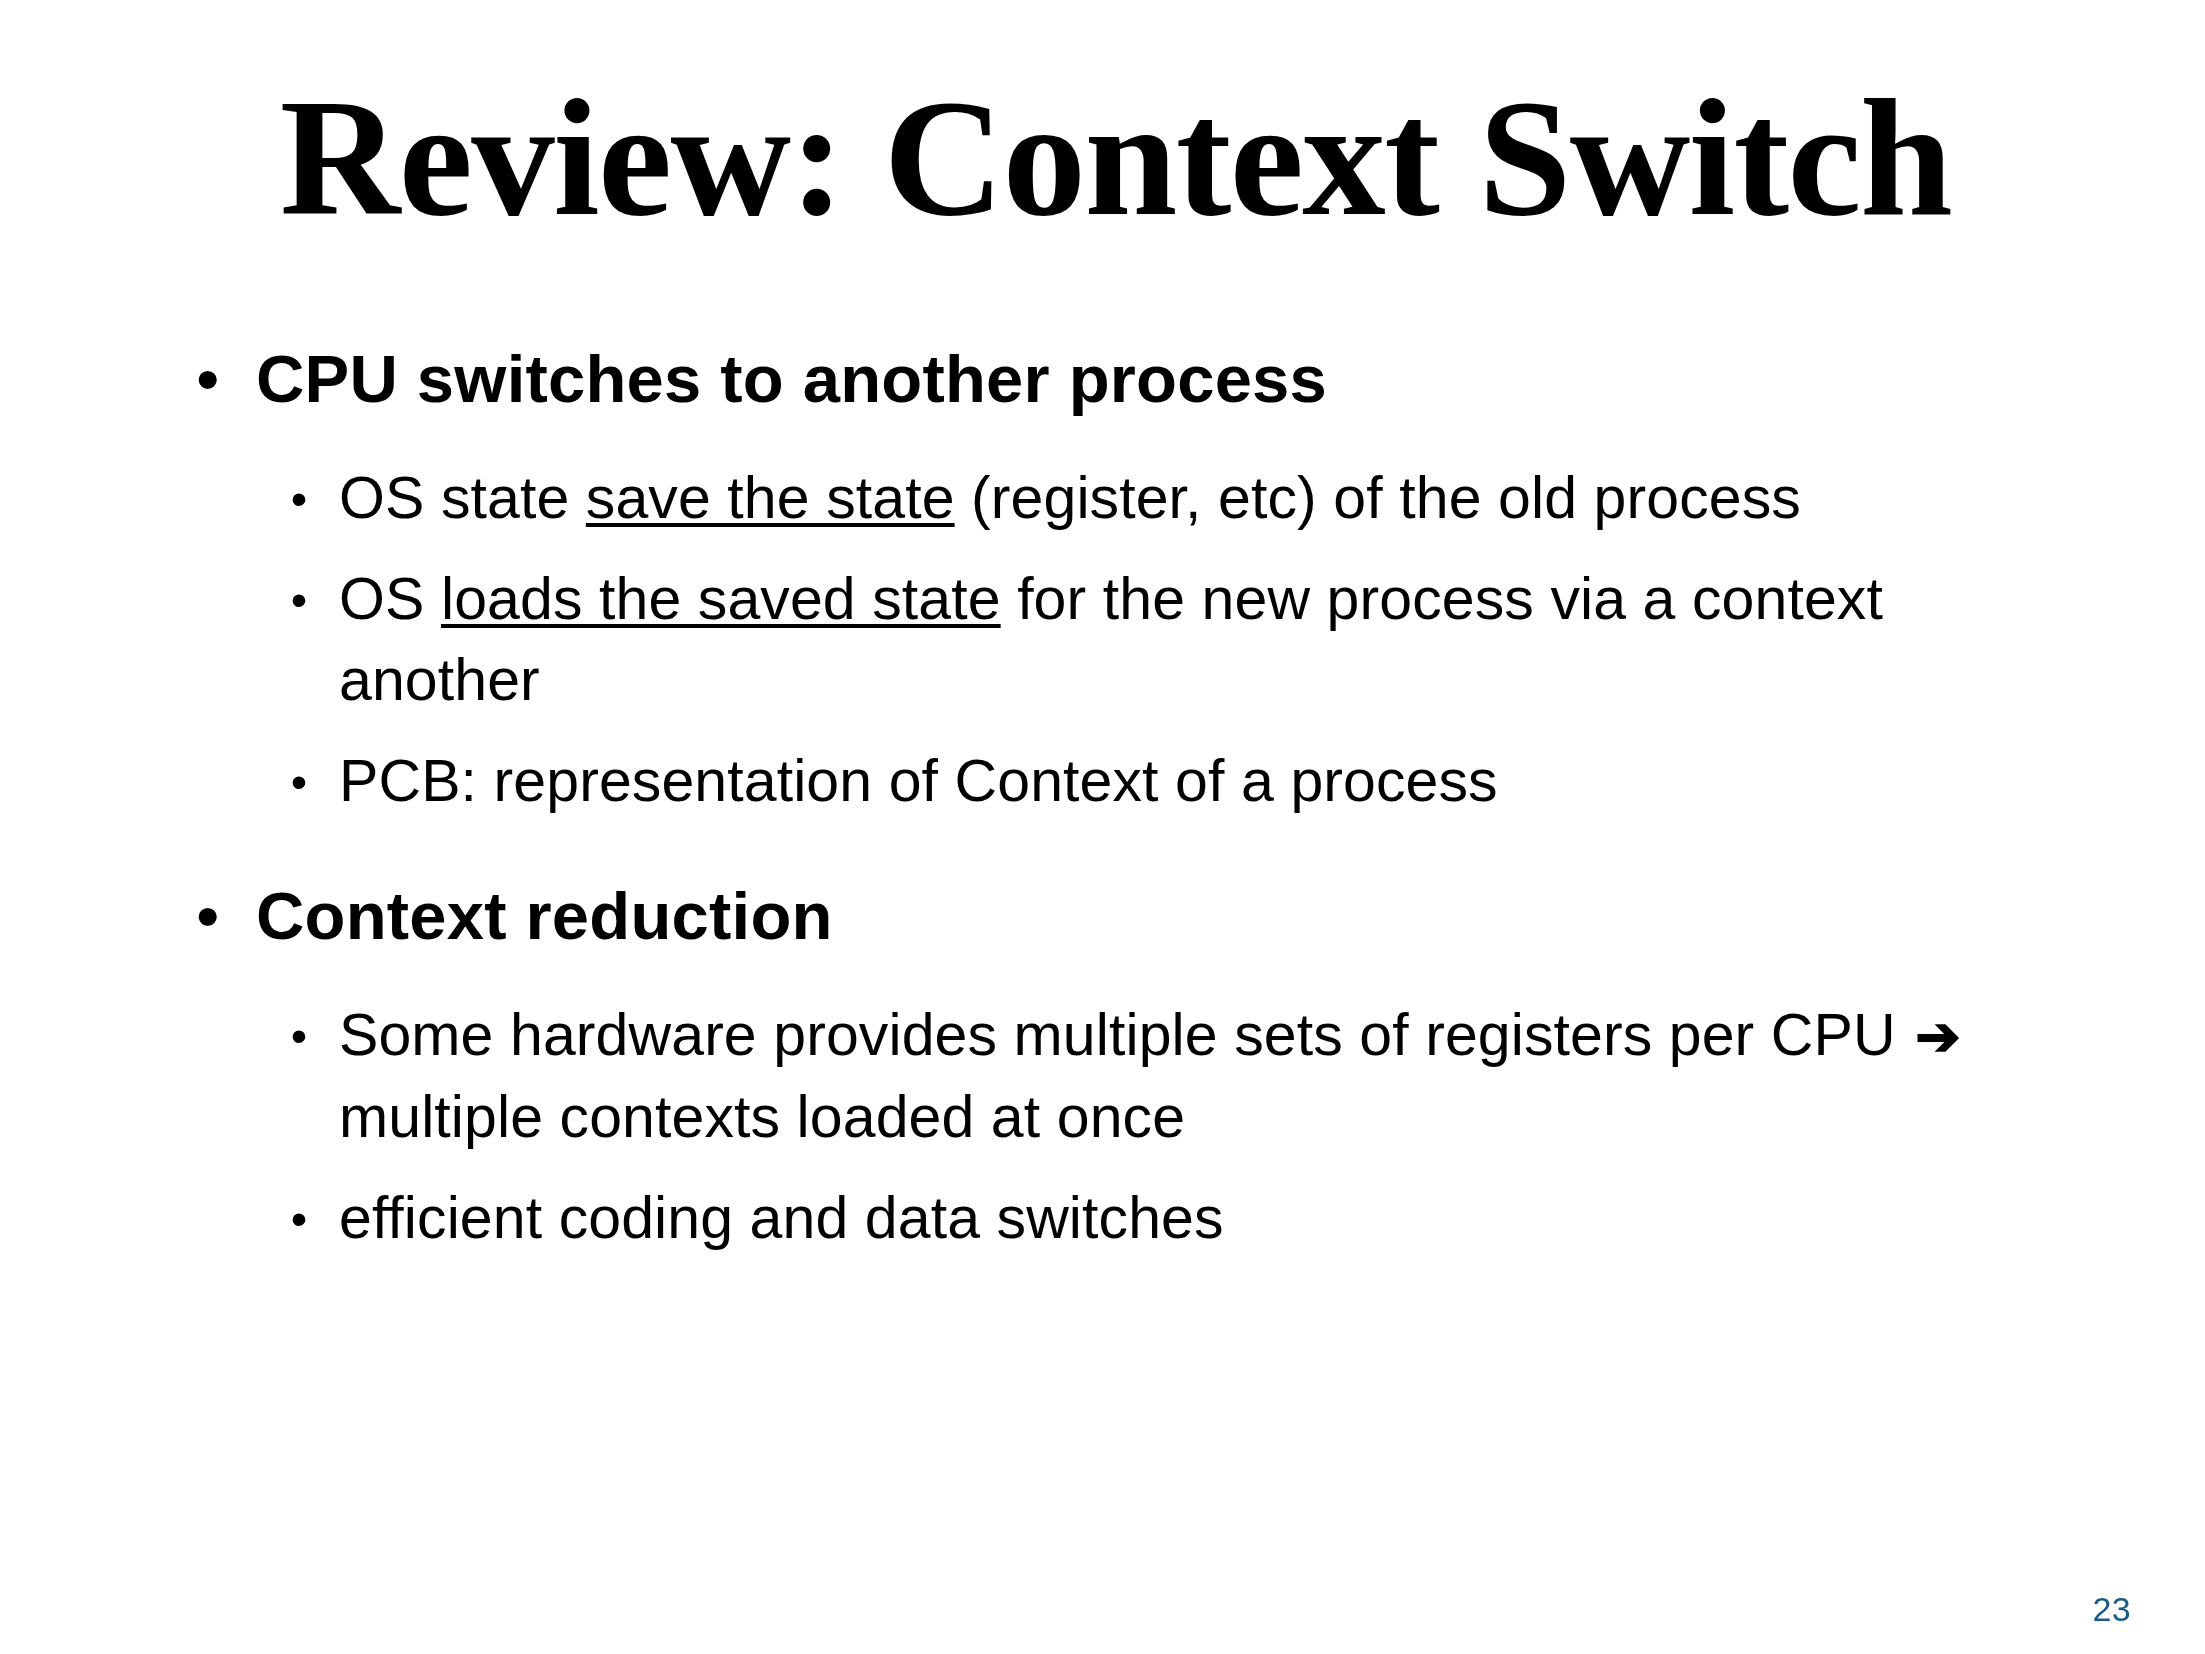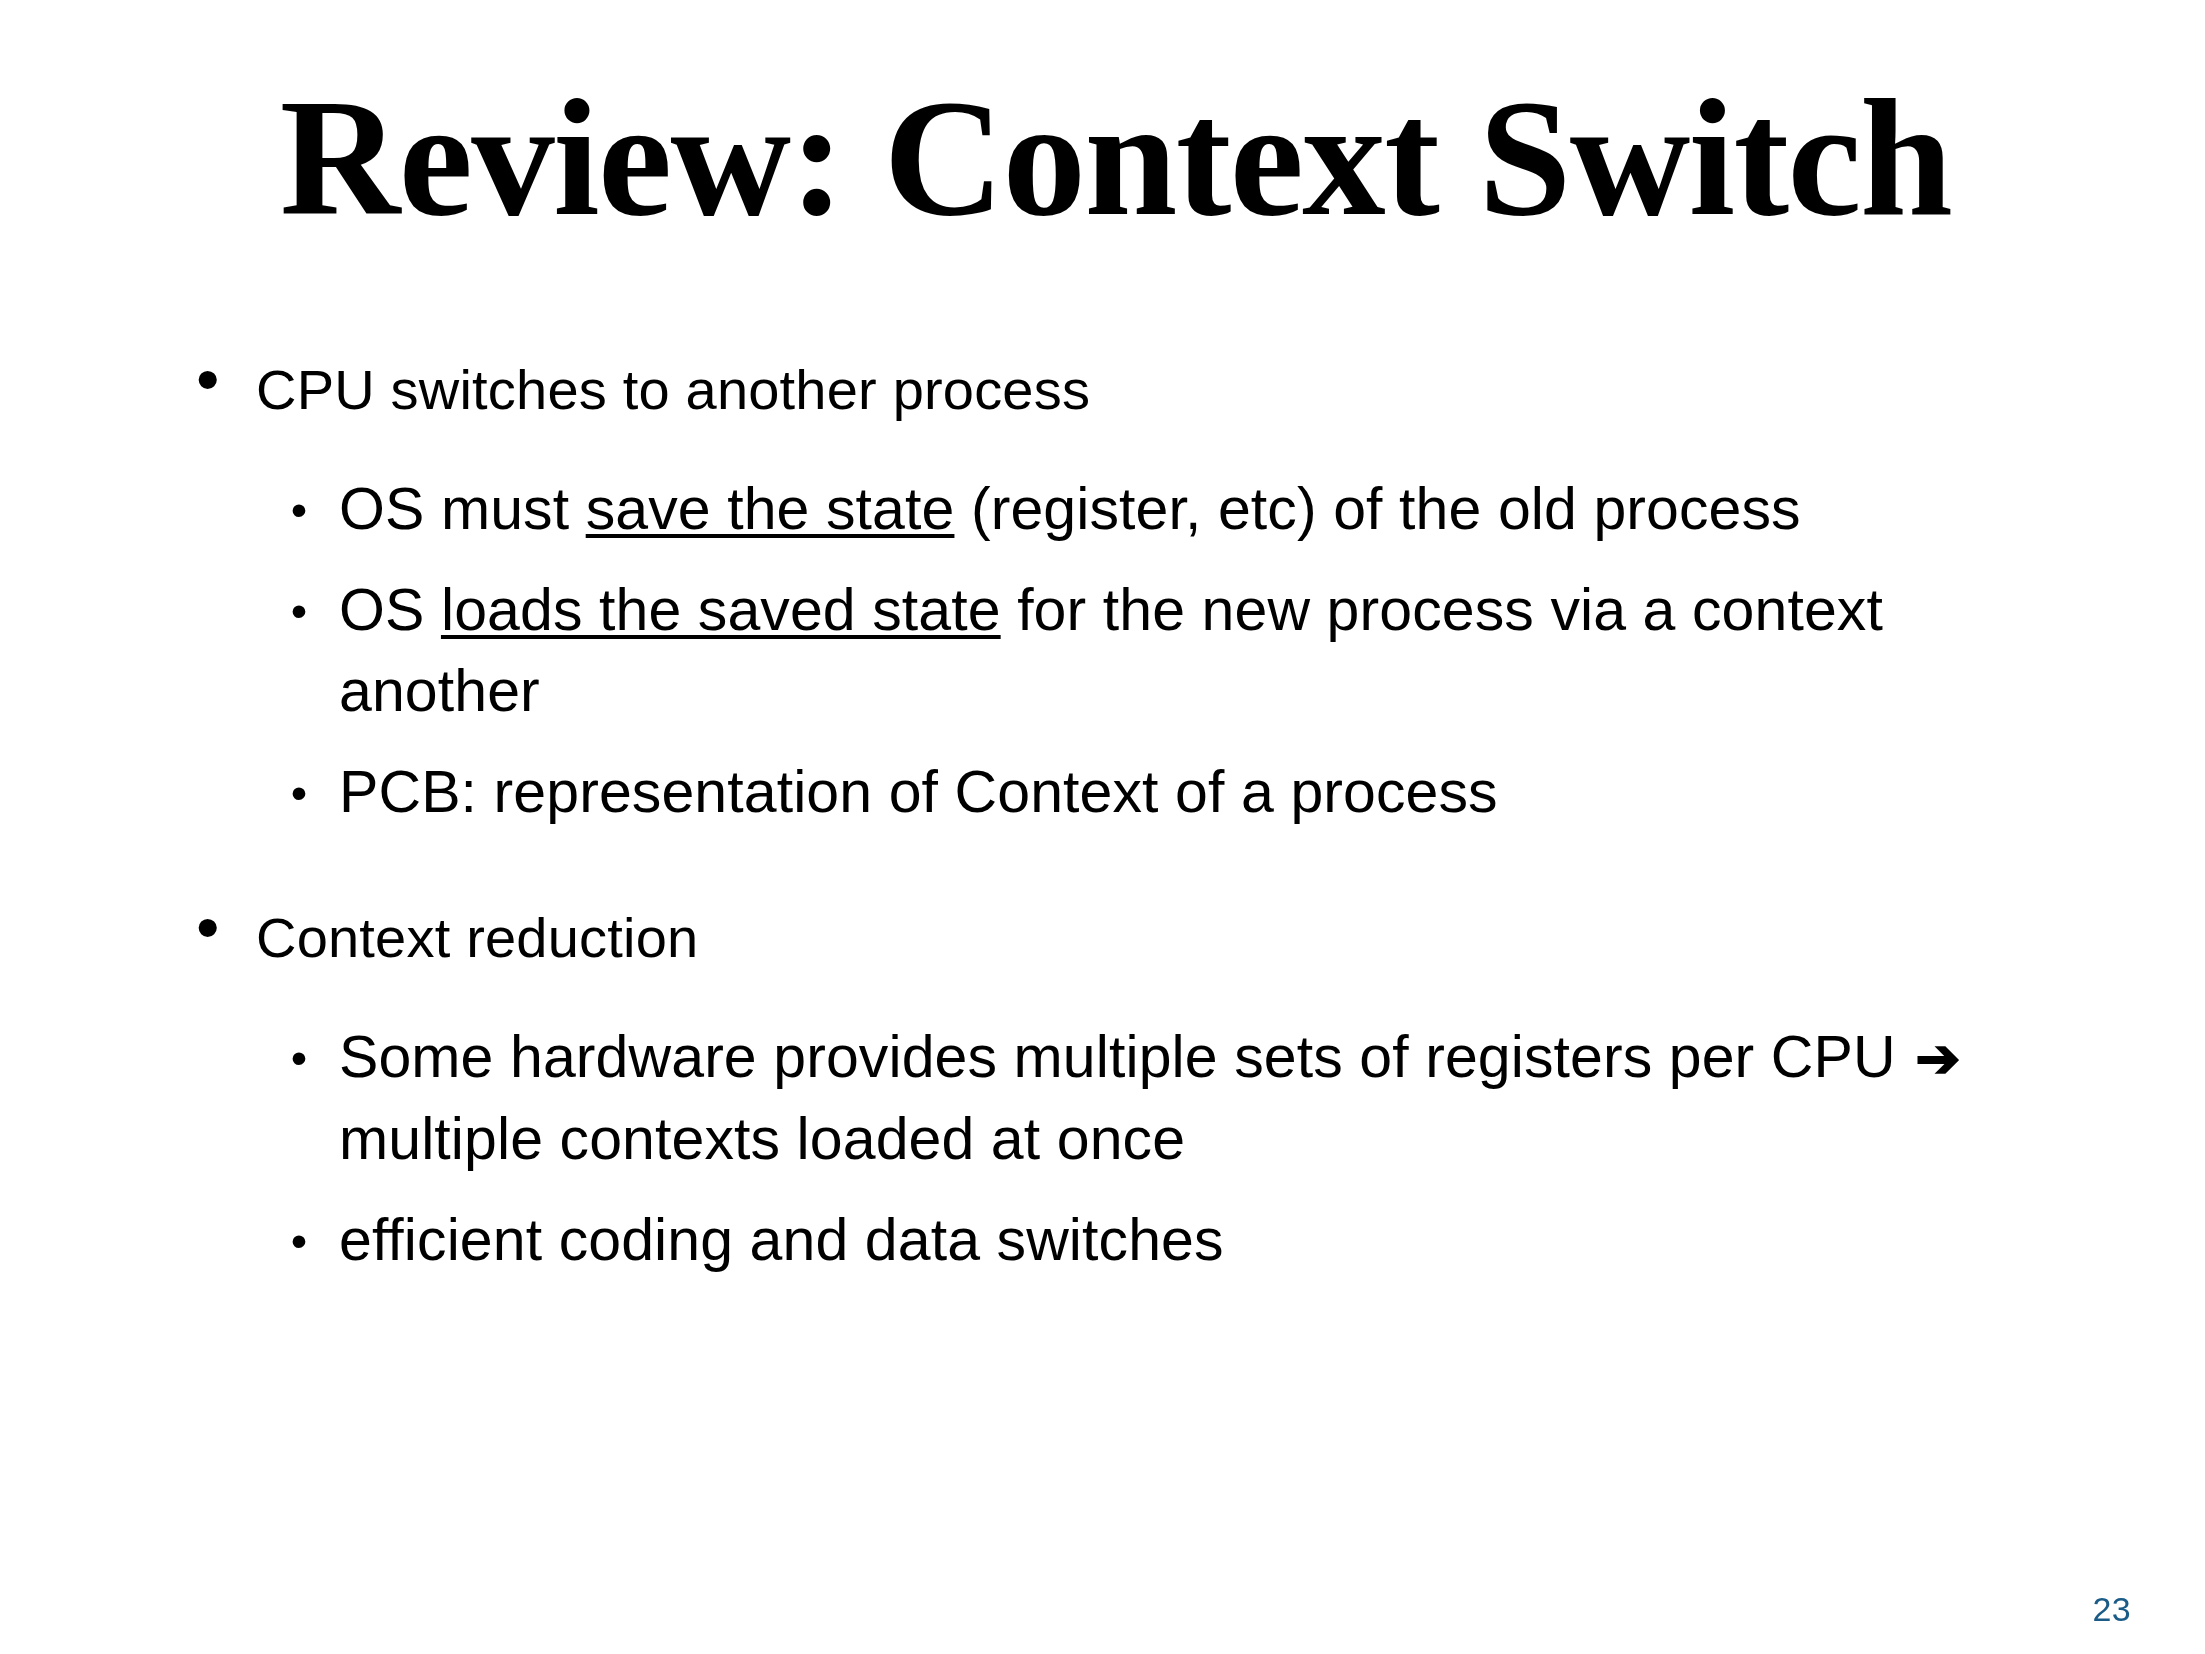--- a/index.html
+++ b/index.html
@@ -58,25 +58,24 @@
     width: 74px;
     font-size: 67px;
     line-height: 91px;
     text-align: left;
     padding-left: 14px;
     box-sizing: border-box;
     color: #000000;
   }
   .lvl1 .bullet-text {
     flex: 1 1 auto;
-    font-size: 56px;
+    font-size: 67px;
     line-height: 91px;
-    font-weight: 400;
+    font-weight: 700;
     letter-spacing: 0.2px;
-    margin-top: 11px;
   }
 
   
   .lvl2 {
     margin-left: 101px;
     margin-bottom: 20px;
     width: 1798px;
   }
   .lvl2 .marker {
     flex: 0 0 auto;
@@ -138,21 +137,21 @@
 
   <div class="body-outline">
 
     <div class="bullet-row lvl1">
       <span class="marker">•</span>
       <span class="bullet-text">CPU switches to another process</span>
     </div>
 
     <div class="bullet-row lvl2 gap-after-lvl1">
       <span class="marker">•</span>
-      <span class="bullet-text"><span>OS must </span><u class="emph">save the state</u><span> (register, etc) of the old process</span></span>
+      <span class="bullet-text"><span>OS state </span><u class="emph">save the state</u><span> (register, etc) of the old process</span></span>
     </div>
 
     <div class="bullet-row lvl2">
       <span class="marker">•</span>
       <span class="bullet-text"><span>OS </span><u class="emph">loads the saved state</u><span> for the new process via a context another</span></span>
     </div>
 
     <div class="bullet-row lvl2">
       <span class="marker">•</span>
       <span class="bullet-text">PCB: representation of Context of a process</span>

